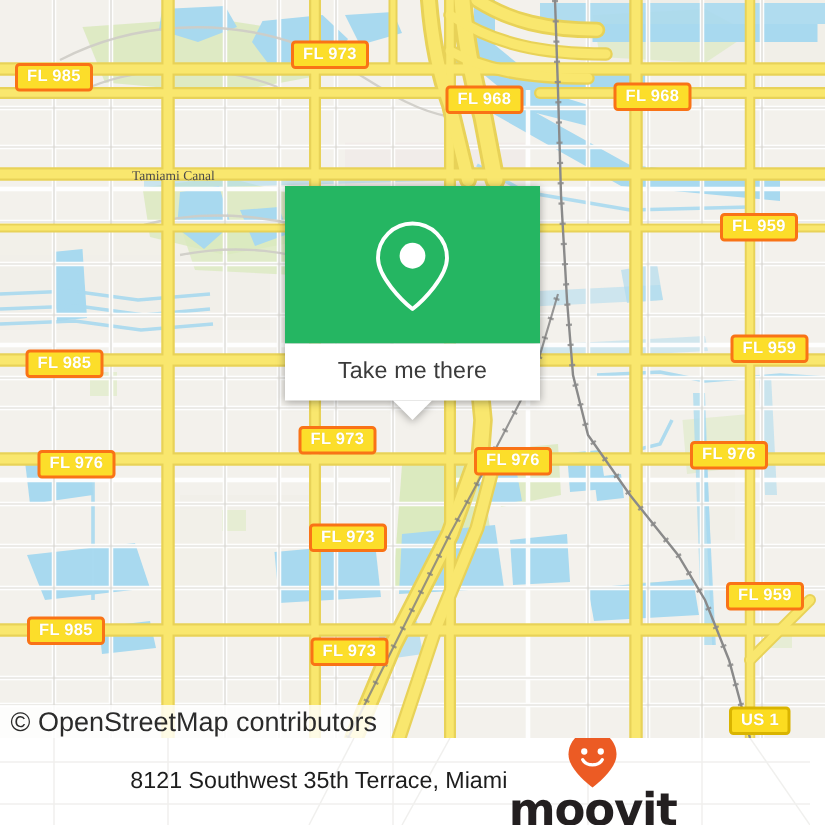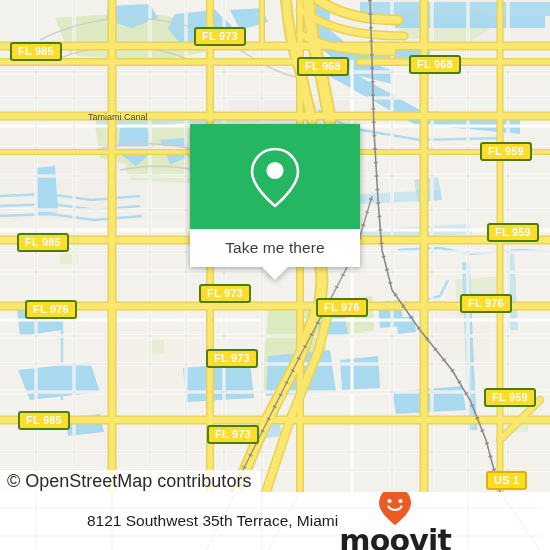--- a/index.html
+++ b/index.html
@@ -28,21 +28,21 @@
     overflow: hidden;
     background: #f3f1ec;
   }
   #map svg { display: block; }
 
   
   .shield {
     position: absolute;
     box-sizing: border-box;
     background: #fcde2a;
-    border: 2px solid #4d7c0f;
+    border: 2px solid #f97316;
     border-radius: 3px;
     color: #ffffff;
     font-size: 11px;
     font-weight: bold;
     letter-spacing: 0.2px;
     line-height: 15px;
     height: 19px;
     padding: 0 6px;
     white-space: nowrap;
     text-align: center;
@@ -53,21 +53,21 @@
     background: #fcdc20;
     border-color: #d9b400;
     text-align: center;
   }
 
   
   .place-label {
     position: absolute;
     font-size: 9px;
     color: #4a4a4a;
-    font-family: Liberation Sans, sans-serif;
+    font-family: Liberation Serif, serif;
     white-space: nowrap;
   }
 
   
   #osm-attrib {
     position: absolute;
     left: 0;
     bottom: 0;
     background: rgba(255,255,255,0.82);
     color: #2b2b2b;

